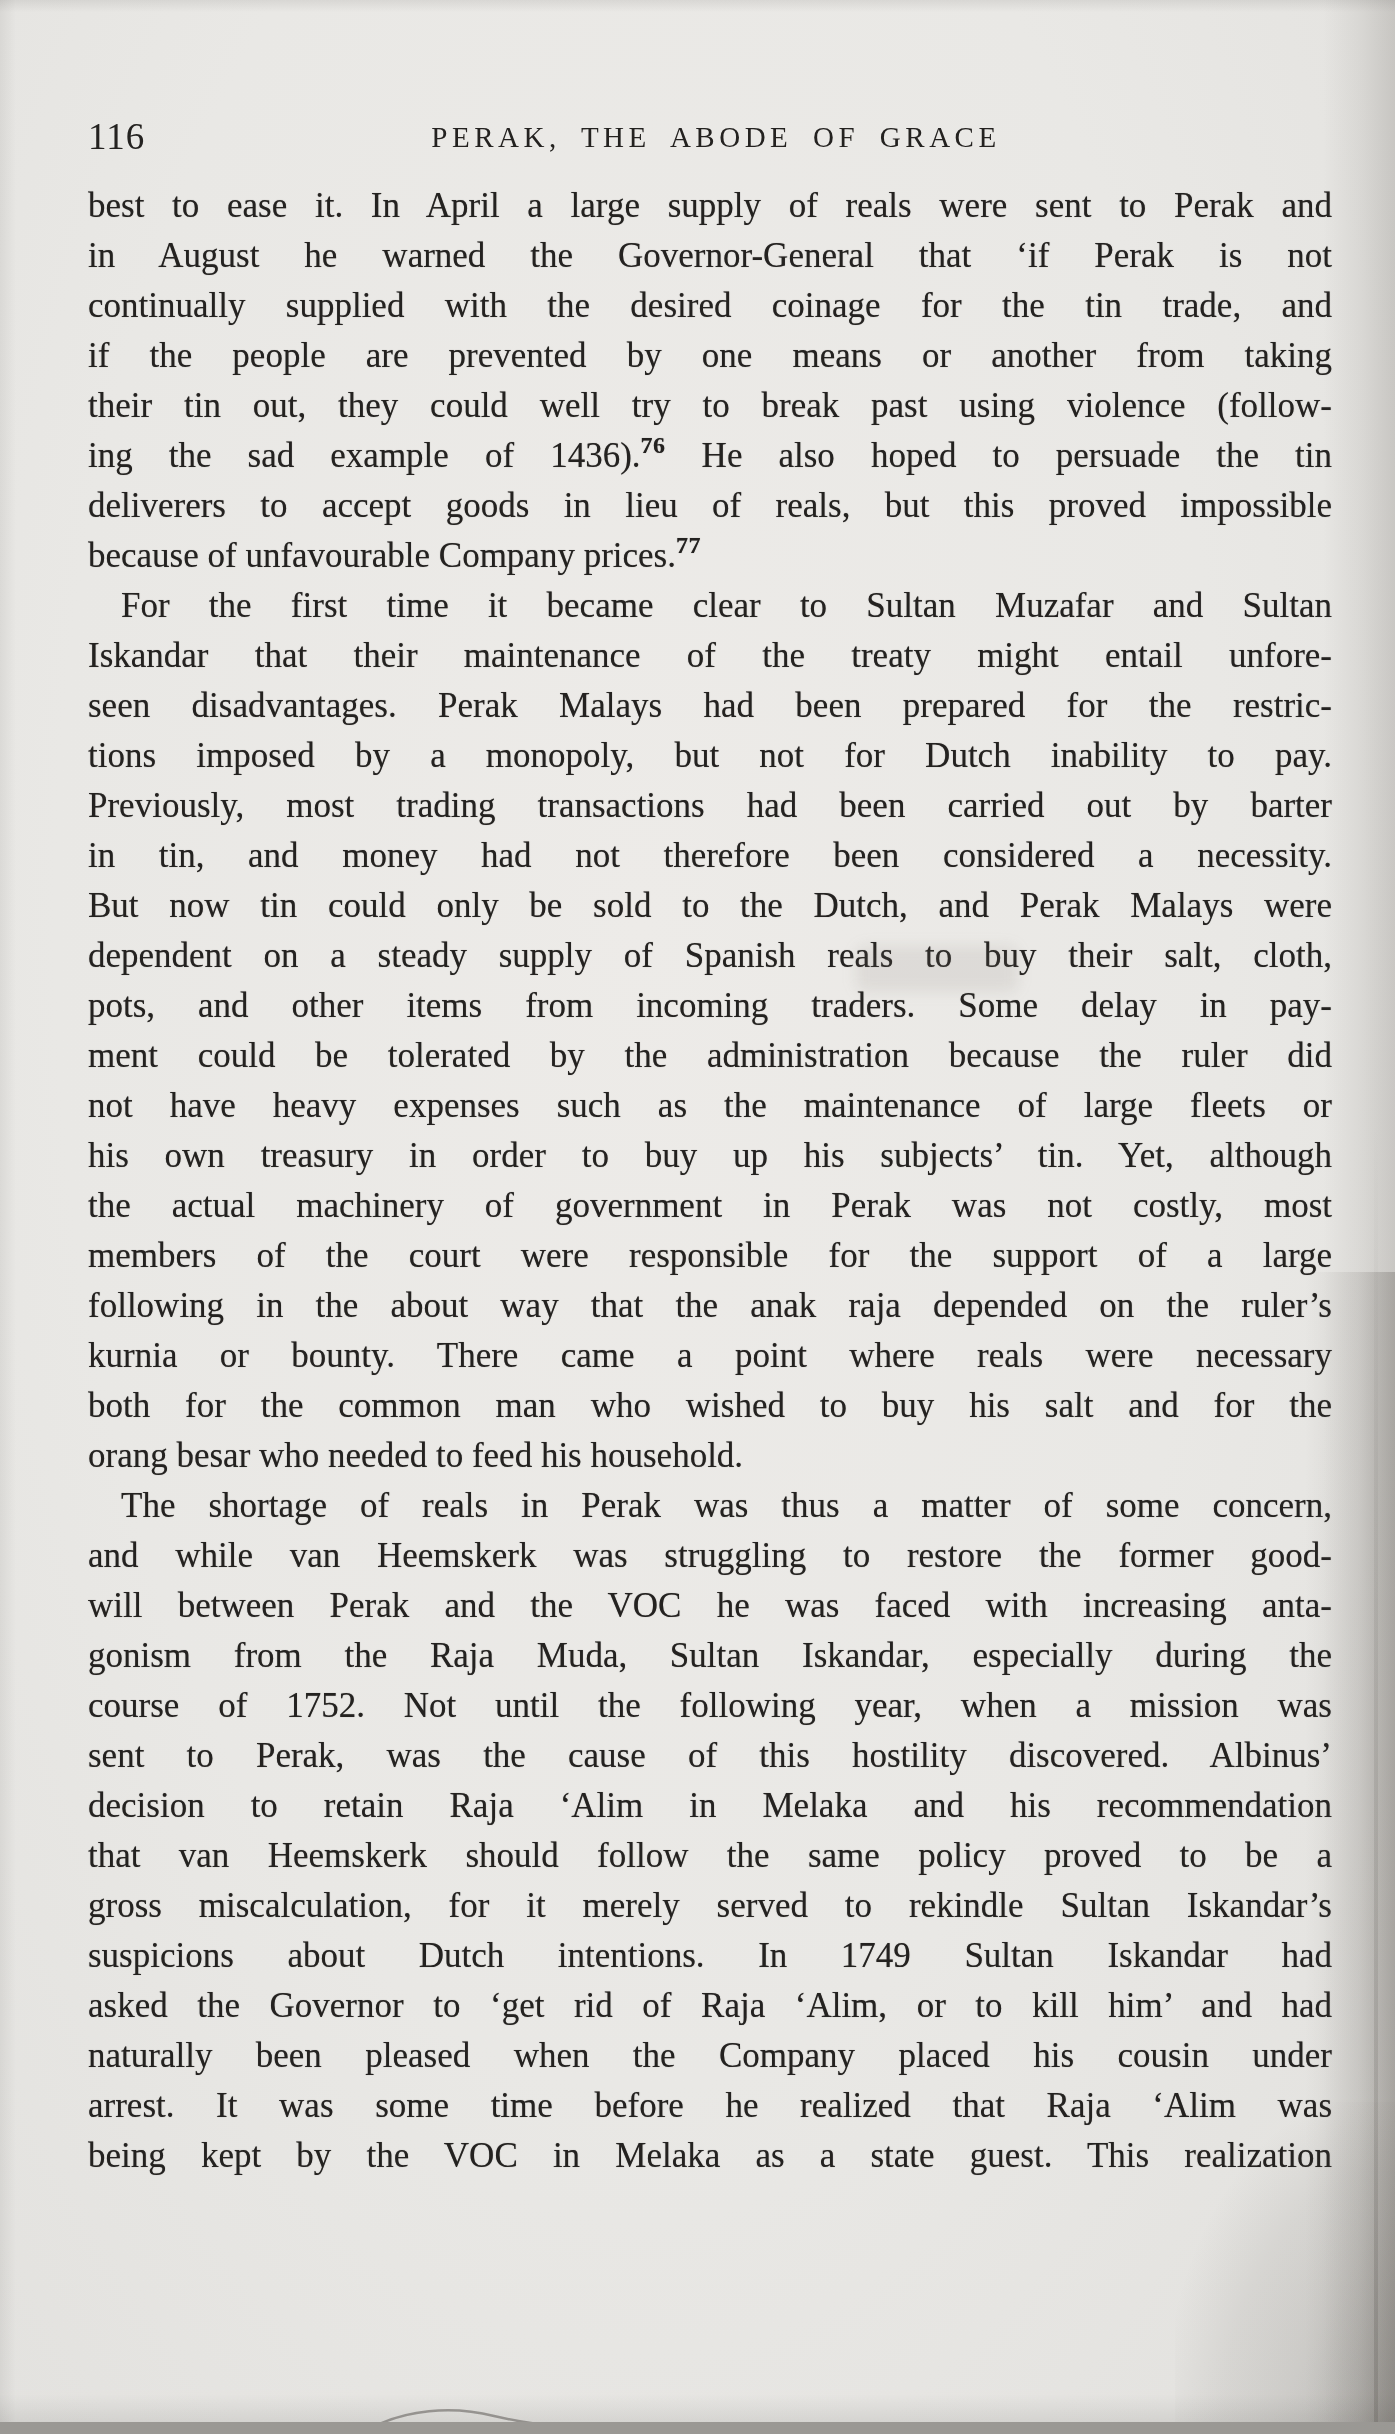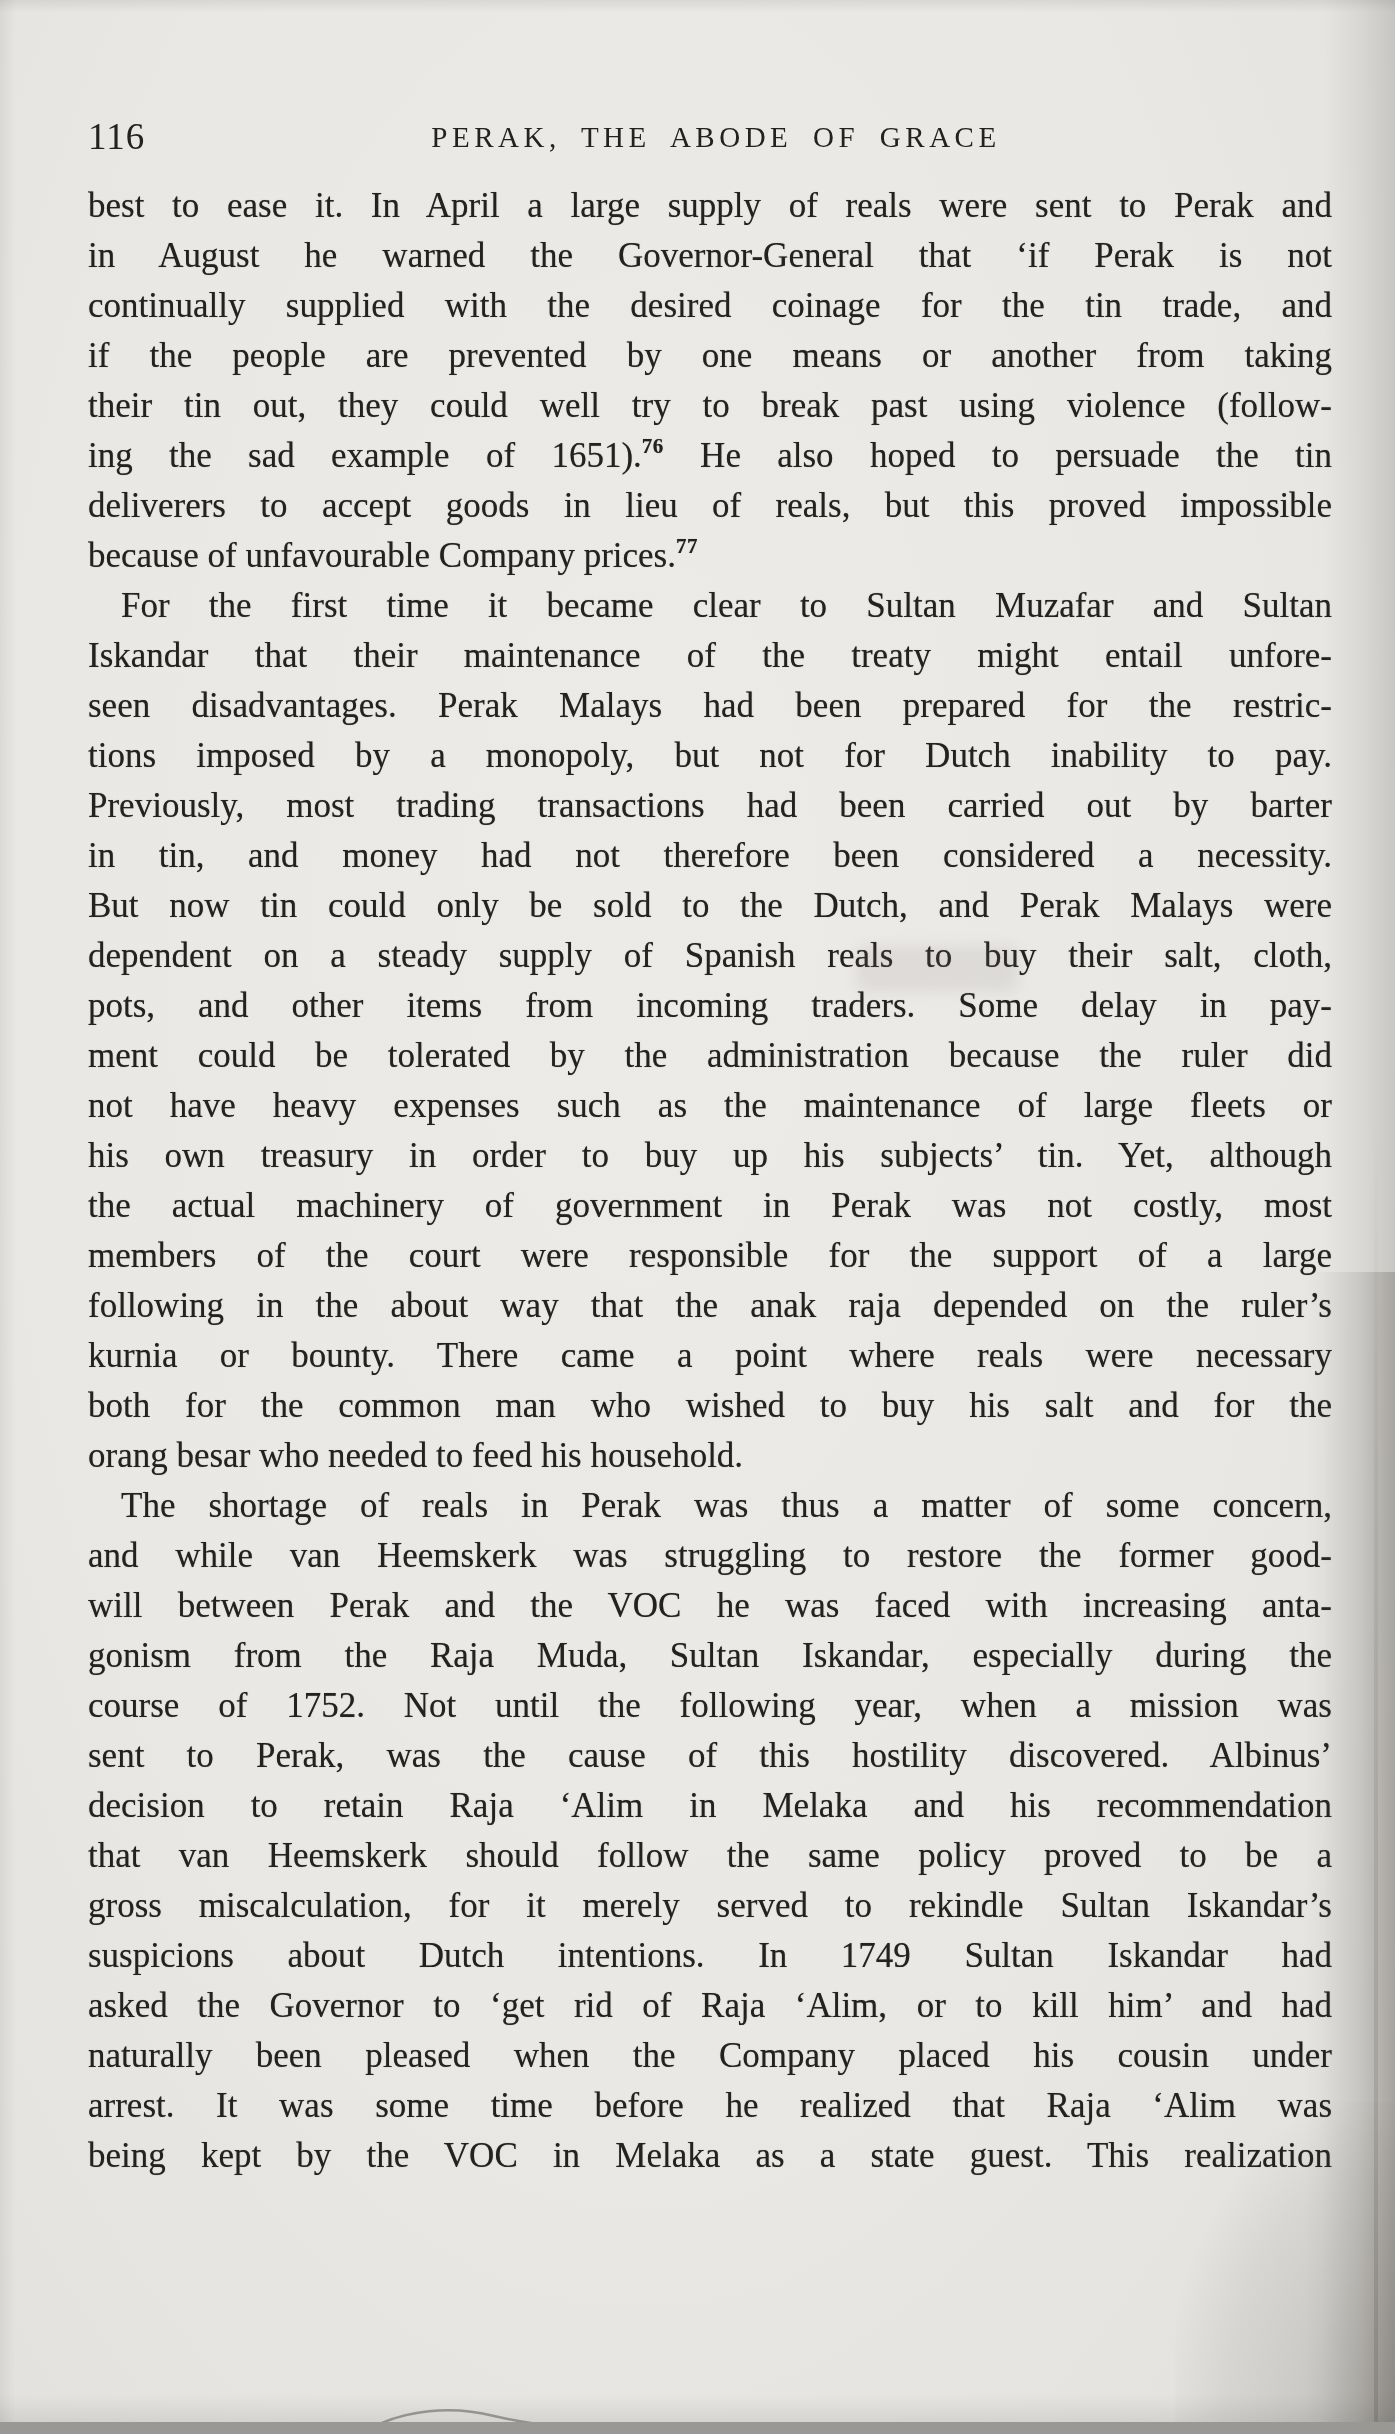--- a/index.html
+++ b/index.html
@@ -18,21 +18,21 @@
     transform:translateX(14px);
   }
   .text-block{position:absolute;left:88px;top:181px;width:1244px;font-size:35px;line-height:50px;}
   .line{
     text-align:justify;text-align-last:justify;
     text-shadow:0 0 0.8px rgba(36,34,32,0.5);
   }
   .line.no-just{text-align:left;text-align-last:left;}
   .line.indent{text-indent:33px;}
   .it{}
-  .sup{font-size:21px;font-weight:bold;position:relative;top:-14px;line-height:0;letter-spacing:0.5px;}
+  .sup{font-size:24px;font-weight:bold;position:relative;top:-14px;line-height:0;letter-spacing:0.5px;}
 
   
   .overlay{position:absolute;pointer-events:none;}
   .edge-top{left:0;top:0;width:100%;height:12px;background:linear-gradient(to bottom, rgba(40,38,35,0.09), rgba(40,38,35,0));}
   .edge-left{left:0;top:0;width:16px;height:100%;background:linear-gradient(to right, rgba(40,38,35,0.07), rgba(40,38,35,0));}
   .edge-bottom{left:0;bottom:0;width:100%;height:28px;background:linear-gradient(to top, rgba(40,38,35,0.09), rgba(40,38,35,0));}
   .edge-right{right:0;top:0;width:72px;height:100%;
     background:linear-gradient(to right, rgba(95,90,84,0) 0%, rgba(95,90,84,0.10) 55%, rgba(95,90,84,0.22) 100%);}
   .edge-right-lower{right:0;bottom:0;width:120px;height:1150px;
     background:linear-gradient(to right, rgba(85,80,74,0) 25%, rgba(85,80,74,0.12) 70%, rgba(75,70,64,0.26) 100%);}
@@ -53,21 +53,21 @@
     <div class="page-num">116</div>
     <div class="running-head">PERAK, THE ABODE OF GRACE</div>
   </div>
 
   <div class="text-block">
       <div class="line"><span>best to ease it. In April a large supply of reals were sent to Perak and</span></div>
       <div class="line"><span>in August he warned the Governor-General that ‘if Perak is not</span></div>
       <div class="line"><span>continually supplied with the desired coinage for the tin trade, and</span></div>
       <div class="line"><span>if the people are prevented by one means or another from taking</span></div>
       <div class="line"><span>their tin out, they could well try to break past using violence (follow-</span></div>
-      <div class="line"><span>ing the sad example of 1651).</span><span class="sup">76</span><span> He also hoped to persuade the tin</span></div>
+      <div class="line"><span>ing the sad example of 1436).</span><span class="sup">76</span><span> He also hoped to persuade the tin</span></div>
       <div class="line"><span>deliverers to accept goods in lieu of reals, but this proved impossible</span></div>
       <div class="line no-just"><span>because of unfavourable Company prices.</span><span class="sup">77</span></div>
       <div class="line indent"><span>For the first time it became clear to Sultan Muzafar and Sultan</span></div>
       <div class="line"><span>Iskandar that their maintenance of the treaty might entail unfore-</span></div>
       <div class="line"><span>seen disadvantages. Perak Malays had been prepared for the restric-</span></div>
       <div class="line"><span>tions imposed by a monopoly, but not for Dutch inability to pay.</span></div>
       <div class="line"><span>Previously, most trading transactions had been carried out by barter</span></div>
       <div class="line"><span>in tin, and money had not therefore been considered a necessity.</span></div>
       <div class="line"><span>But now tin could only be sold to the Dutch, and Perak Malays were</span></div>
       <div class="line"><span>dependent on a steady supply of Spanish reals to buy their salt, cloth,</span></div>

